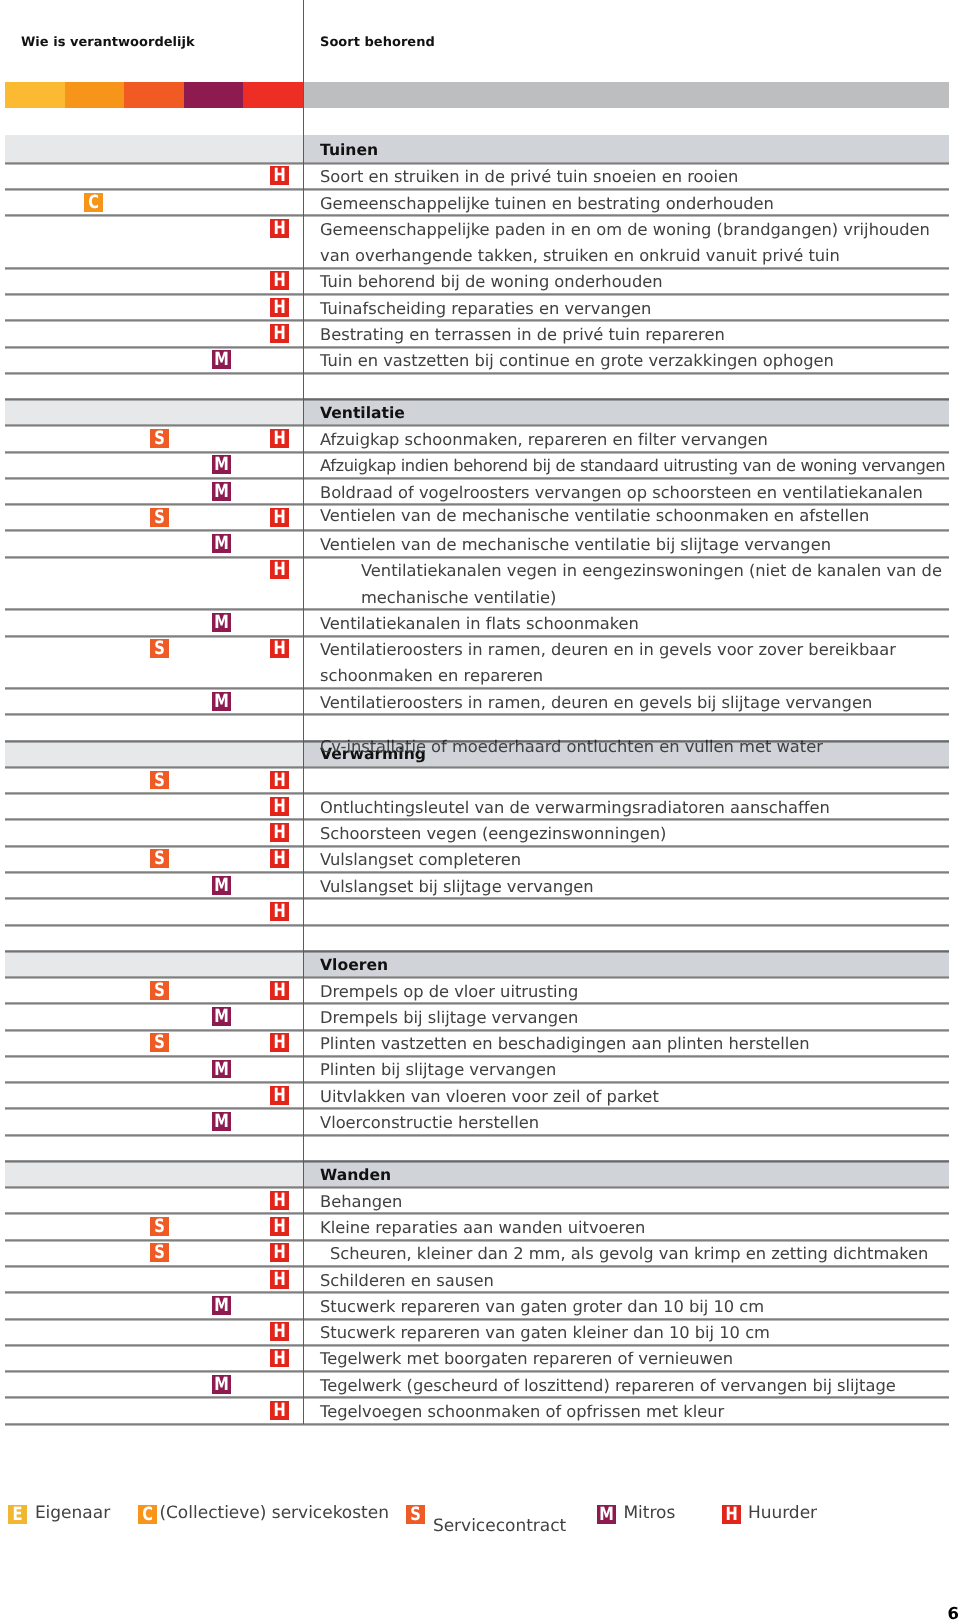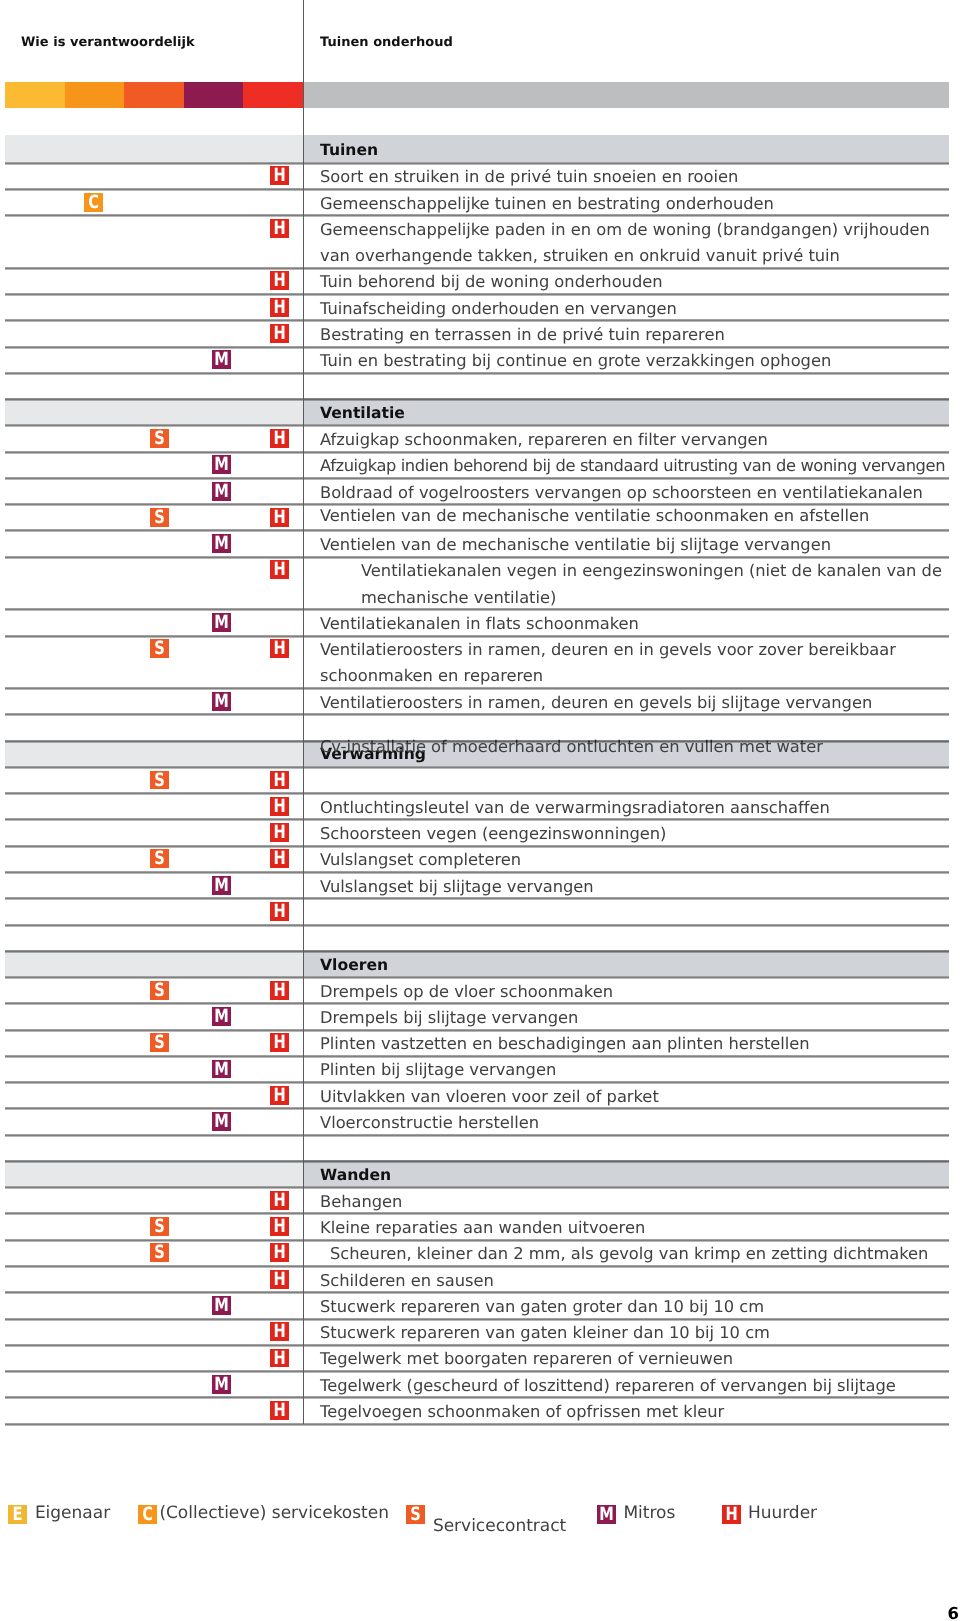--- a/index.html
+++ b/index.html
@@ -35,21 +35,21 @@
   .lgbx{position:absolute;width:19.1px;height:18.9px;color:#fff;}
   .lgbx b{display:block;width:100%;height:100%;font-weight:bold;font-size:18.3px;
           line-height:19.3px;text-align:center;transform:scaleX(0.80);transform-origin:50% 50%;will-change:opacity;}
   .lglb{position:absolute;font-size:17px;letter-spacing:-0.01px;color:#414042;white-space:nowrap;will-change:opacity;}
 
   .pagenum{position:absolute;font-size:16.5px;font-weight:bold;line-height:17px;color:#000;will-change:opacity;}
 </style></head><body>
 
 <div class="page">
 <div class="col-head" style="left:21px;top:33px">Wie is verantwoordelijk</div>
-<div class="col-head" style="left:320px;top:33px">Tuinen onderhoud</div>
+<div class="col-head" style="left:320px;top:33px">Soort behorend</div>
 <div class="head-rule"></div>
 <div class="colorbar">
 <i style="width:59.6px;background:#fbba31"></i>
 <i style="width:59.6px;background:#f7941a"></i>
 <i style="width:59.6px;background:#f15a22"></i>
 <i style="width:59.6px;background:#8d1b50"></i>
 <i style="width:59.6px;background:#ee2e24"></i>
 <i style="flex:1;background:#bcbec0"></i>
 </div>
 <div class="table">
@@ -74,31 +74,31 @@
 van overhangende takken, struiken en onkruid vanuit privé tuin</div>
 <div class="hr" style="top:266.75px"></div>
 <span class="badge" style="left:270px;top:271.45px;background:#e1251b">
         <b>H</b>
       </span>
 <div class="txt" style="top:269.35px;line-height:26.27px;">Tuin behorend bij de woning onderhouden</div>
 <div class="hr" style="top:293.02px"></div>
 <span class="badge" style="left:270px;top:297.72px;background:#e1251b">
         <b>H</b>
       </span>
-<div class="txt" style="top:295.62px;line-height:26.27px;">Tuinafscheiding onderhouden en vervangen</div>
+<div class="txt" style="top:295.62px;line-height:26.27px;">Tuinafscheiding reparaties en vervangen</div>
 <div class="hr" style="top:319.29px"></div>
 <span class="badge" style="left:270px;top:323.99px;background:#e1251b">
         <b>H</b>
       </span>
 <div class="txt" style="top:321.89px;line-height:26.27px;">Bestrating en terrassen in de privé tuin repareren</div>
 <div class="hr" style="top:345.56px"></div>
 <span class="badge" style="left:212px;top:350.26px;background:#8d1b50">
         <b>M</b>
       </span>
-<div class="txt" style="top:348.16px;line-height:26.27px;">Tuin en bestrating bij continue en grote verzakkingen ophogen</div>
+<div class="txt" style="top:348.16px;line-height:26.27px;">Tuin en vastzetten bij continue en grote verzakkingen ophogen</div>
 <div class="hr" style="top:371.83px"></div>
 <div class="hr" style="top:398.10px"></div>
 <div class="bandL" style="top:398.10px;height:26.27px"></div>
 <div class="bandR" style="top:398.10px;height:26.27px"></div>
 <div class="sect" style="top:402.90px;line-height:20px">Ventilatie</div>
 <div class="hr" style="top:424.37px"></div>
 <span class="badge" style="left:150px;top:429.07px;background:#ef5b25">
         <b>S</b>
       </span>
 <span class="badge" style="left:270px;top:429.07px;background:#e1251b">
@@ -198,21 +198,21 @@
 <div class="bandL" style="top:949.77px;height:26.27px"></div>
 <div class="bandR" style="top:949.77px;height:26.27px"></div>
 <div class="sect" style="top:954.57px;line-height:20px">Vloeren</div>
 <div class="hr" style="top:976.04px"></div>
 <span class="badge" style="left:150px;top:980.74px;background:#ef5b25">
         <b>S</b>
       </span>
 <span class="badge" style="left:270px;top:980.74px;background:#e1251b">
         <b>H</b>
       </span>
-<div class="txt" style="top:978.64px;line-height:26.27px;">Drempels op de vloer schoonmaken</div>
+<div class="txt" style="top:978.64px;line-height:26.27px;">Drempels op de vloer uitrusting</div>
 <div class="hr" style="top:1002.31px"></div>
 <span class="badge" style="left:212px;top:1007.01px;background:#8d1b50">
         <b>M</b>
       </span>
 <div class="txt" style="top:1004.91px;line-height:26.27px;">Drempels bij slijtage vervangen</div>
 <div class="hr" style="top:1028.58px"></div>
 <span class="badge" style="left:150px;top:1033.28px;background:#ef5b25">
         <b>S</b>
       </span>
 <span class="badge" style="left:270px;top:1033.28px;background:#e1251b">

